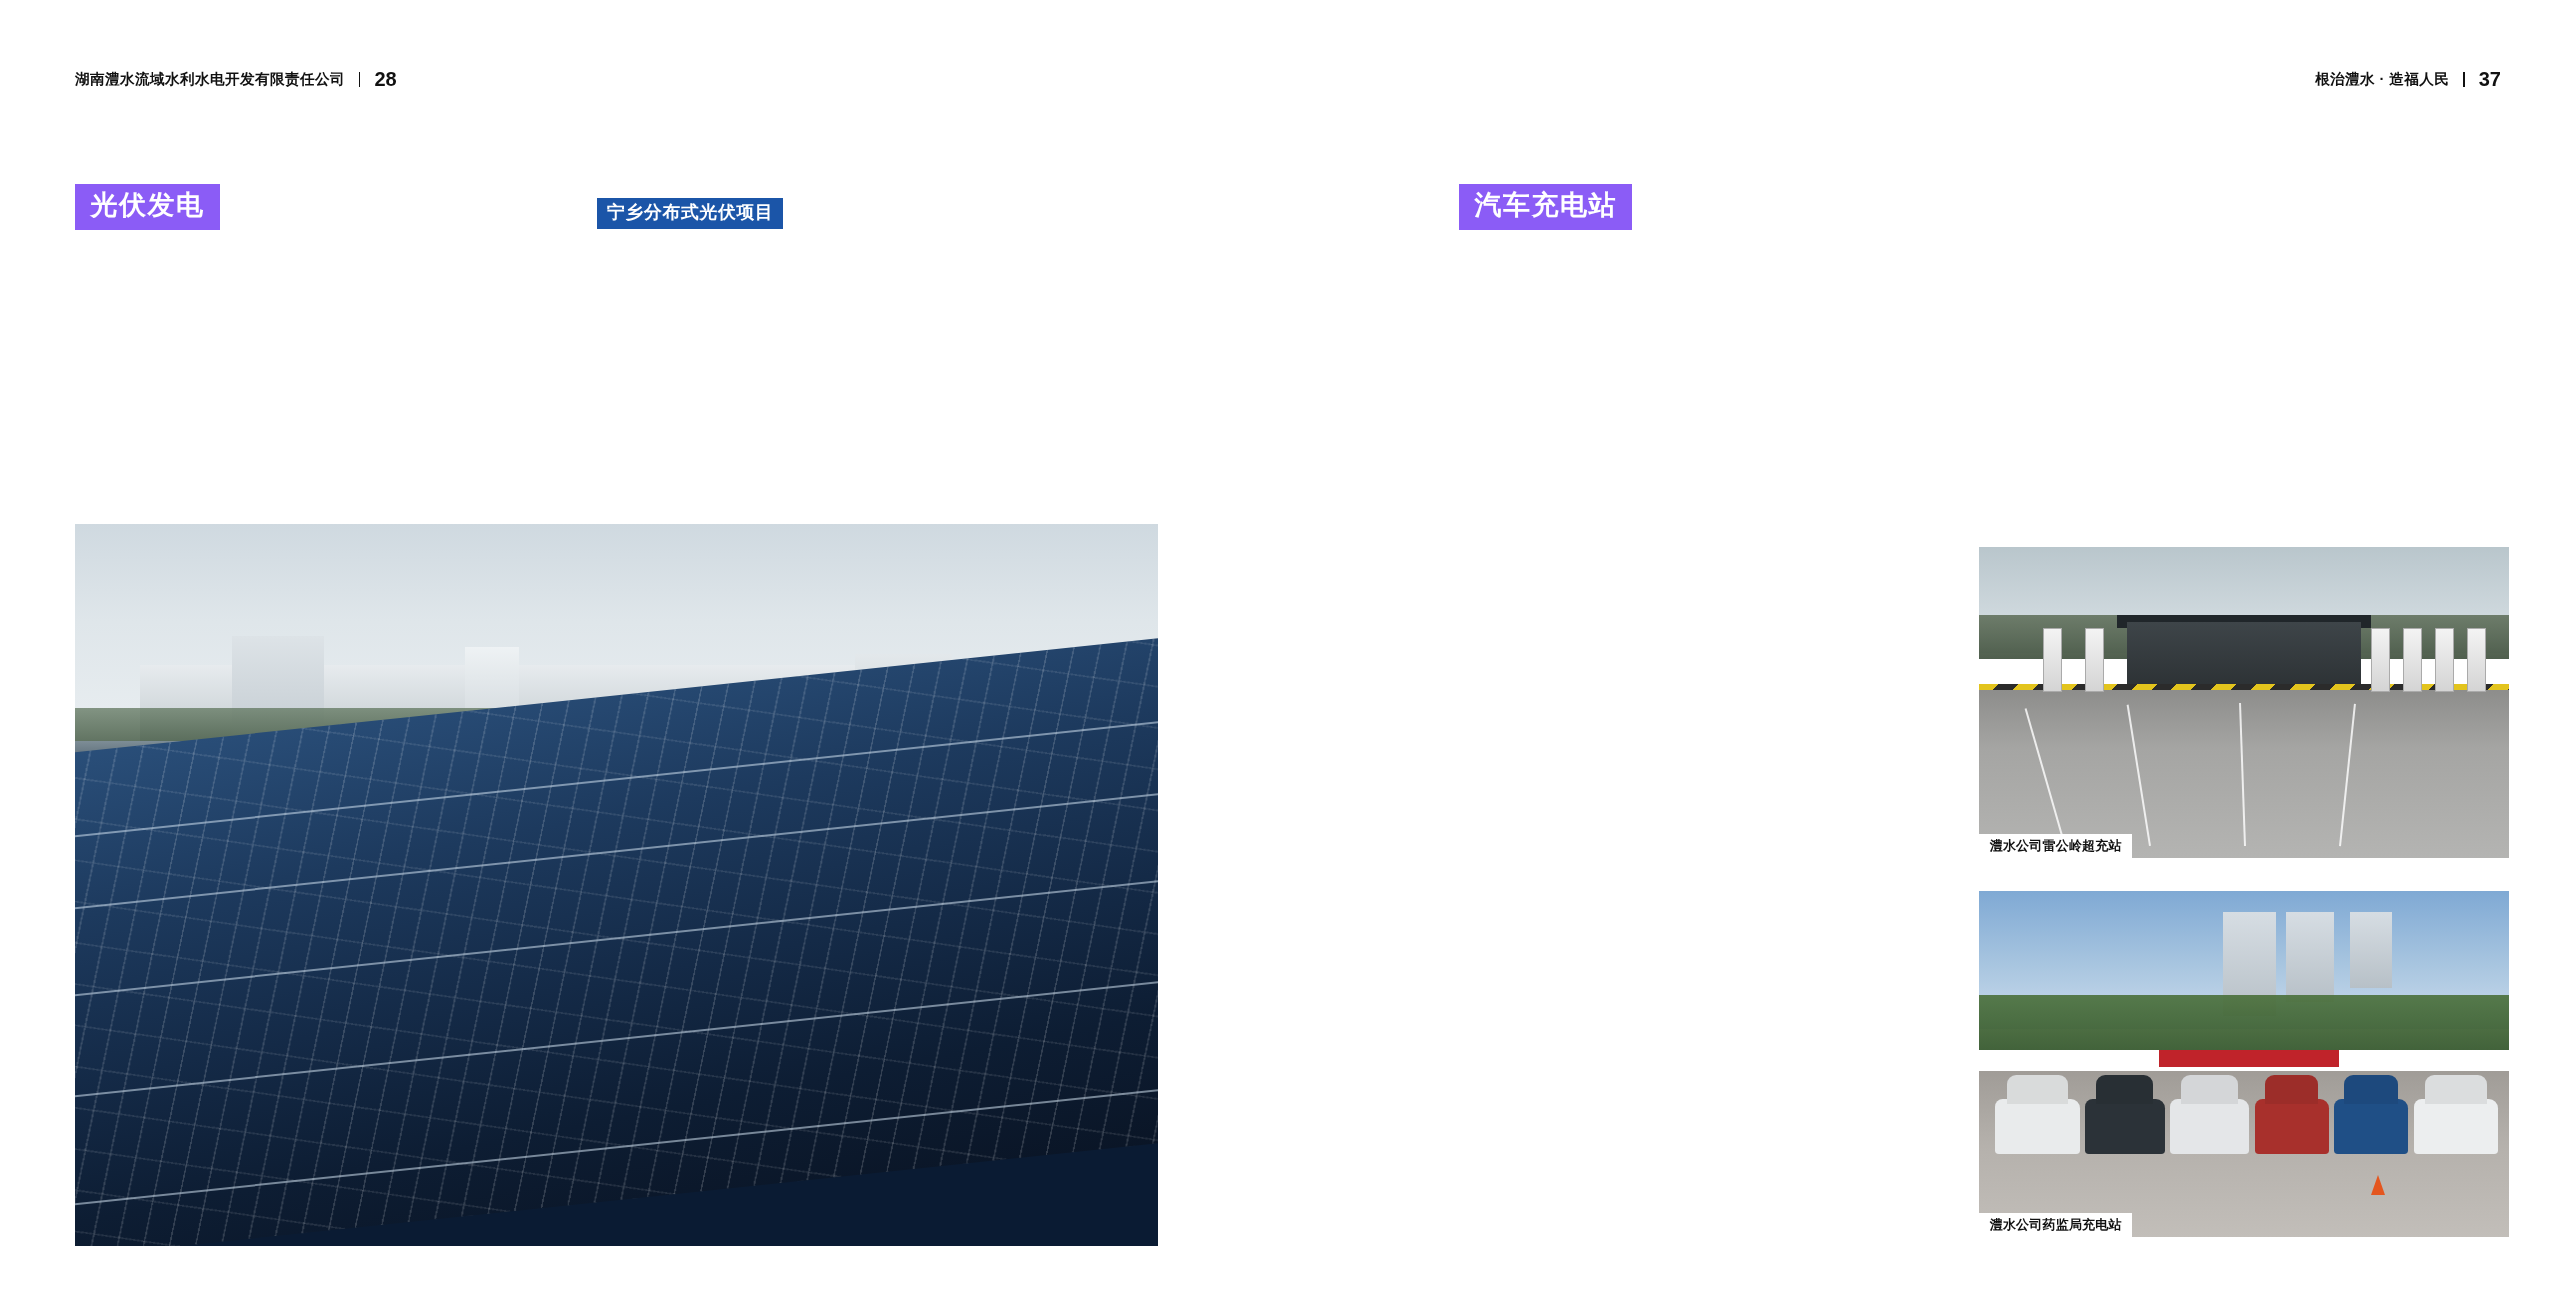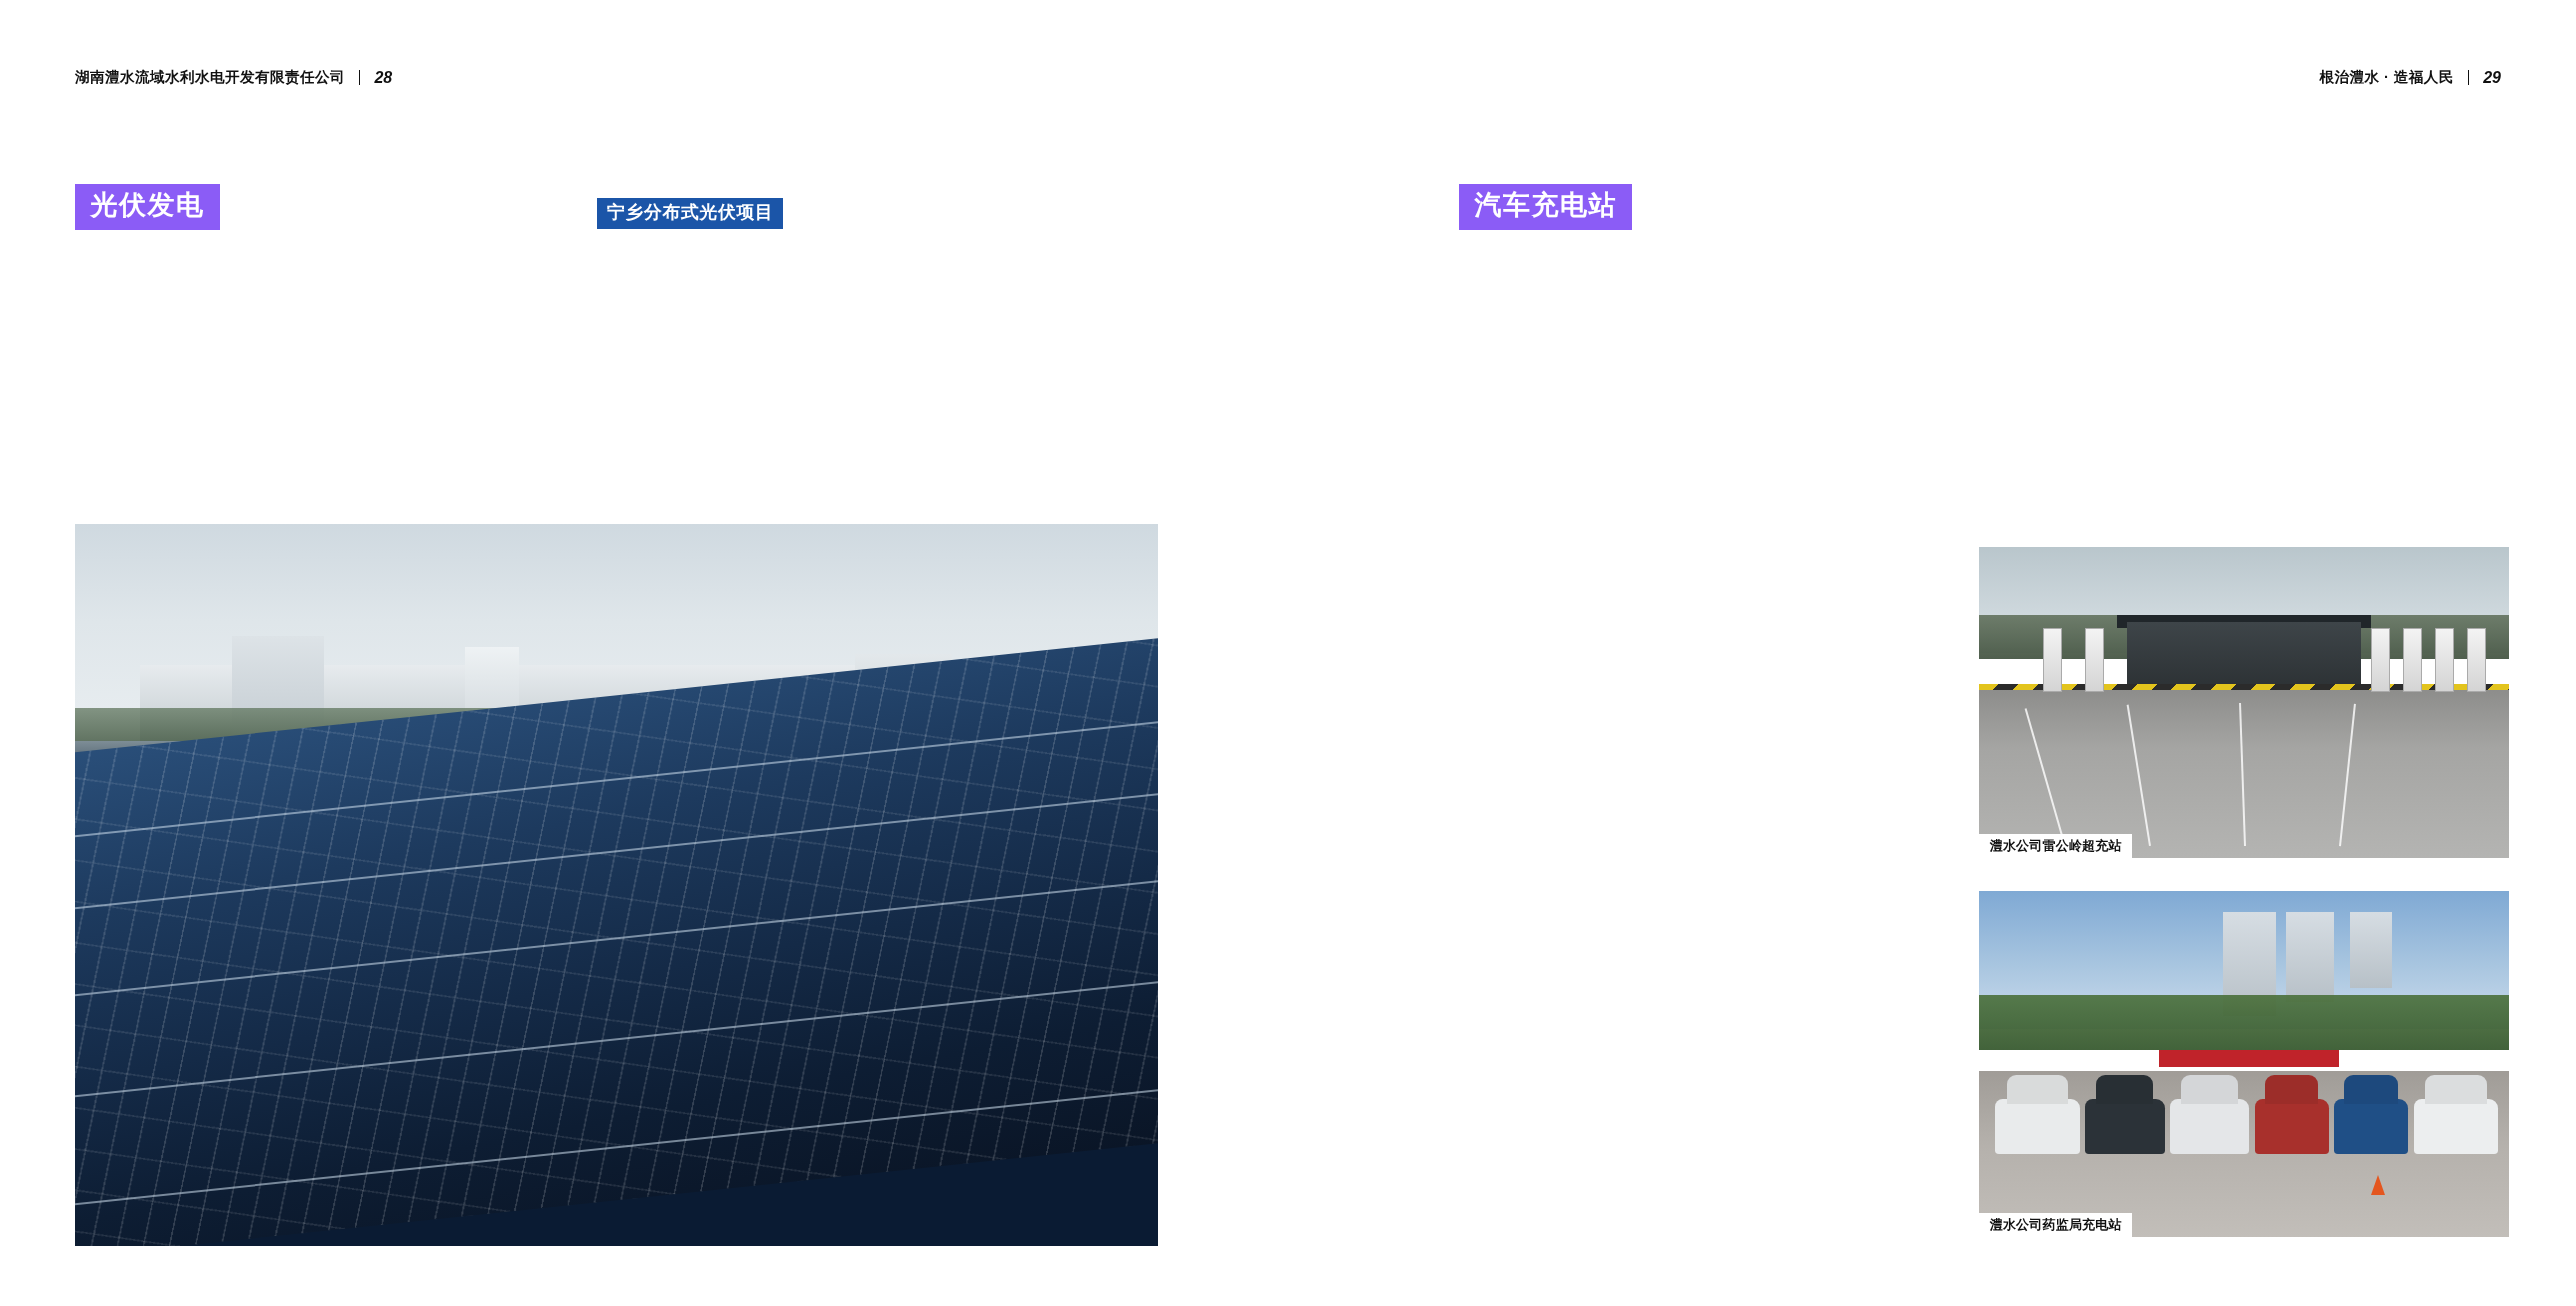--- a/index.html
+++ b/index.html
@@ -44,24 +44,23 @@
   .runhead.left { left: 75px; }
   .runhead.right { right: 75px; }
   .runhead .sep {
     display: inline-block;
     width: 1.5px;
     height: 14.6px;
     background: #111;
     margin: 0 14px;
   }
   .runhead .pageno {
-    font-size: 16px;
+    font-size: 20px;
     font-weight: 700;
     letter-spacing: 0;
-    font-style: italic;
   }
 
   
   .section-title {
     position: absolute;
     background: #8b5cf6;
     color: #ffffff;
     font-size: 27px;
     font-weight: 700;
     letter-spacing: 1.5px;
@@ -340,21 +339,21 @@
       <div class="hero-panel-row" style="top:80%;"></div>
       <div class="hero-panel-row" style="top:95%;"></div>
     </div>
   </div>
 
   <div class="page">
 
     <div class="runhead right">
       <span>根治澧水 · 造福人民</span>
       <span class="sep"></span>
-      <span class="pageno">29</span>
+      <span class="pageno">37</span>
     </div>
   </div>
 
   <div class="section-title right-page">汽车充电站</div>
 
 
   <div class="photo-card" id="photo-leigong">
     <div class="p2-sky"></div>
     <div class="p2-hill"></div>
     <div class="p2-shed-roof"></div>

